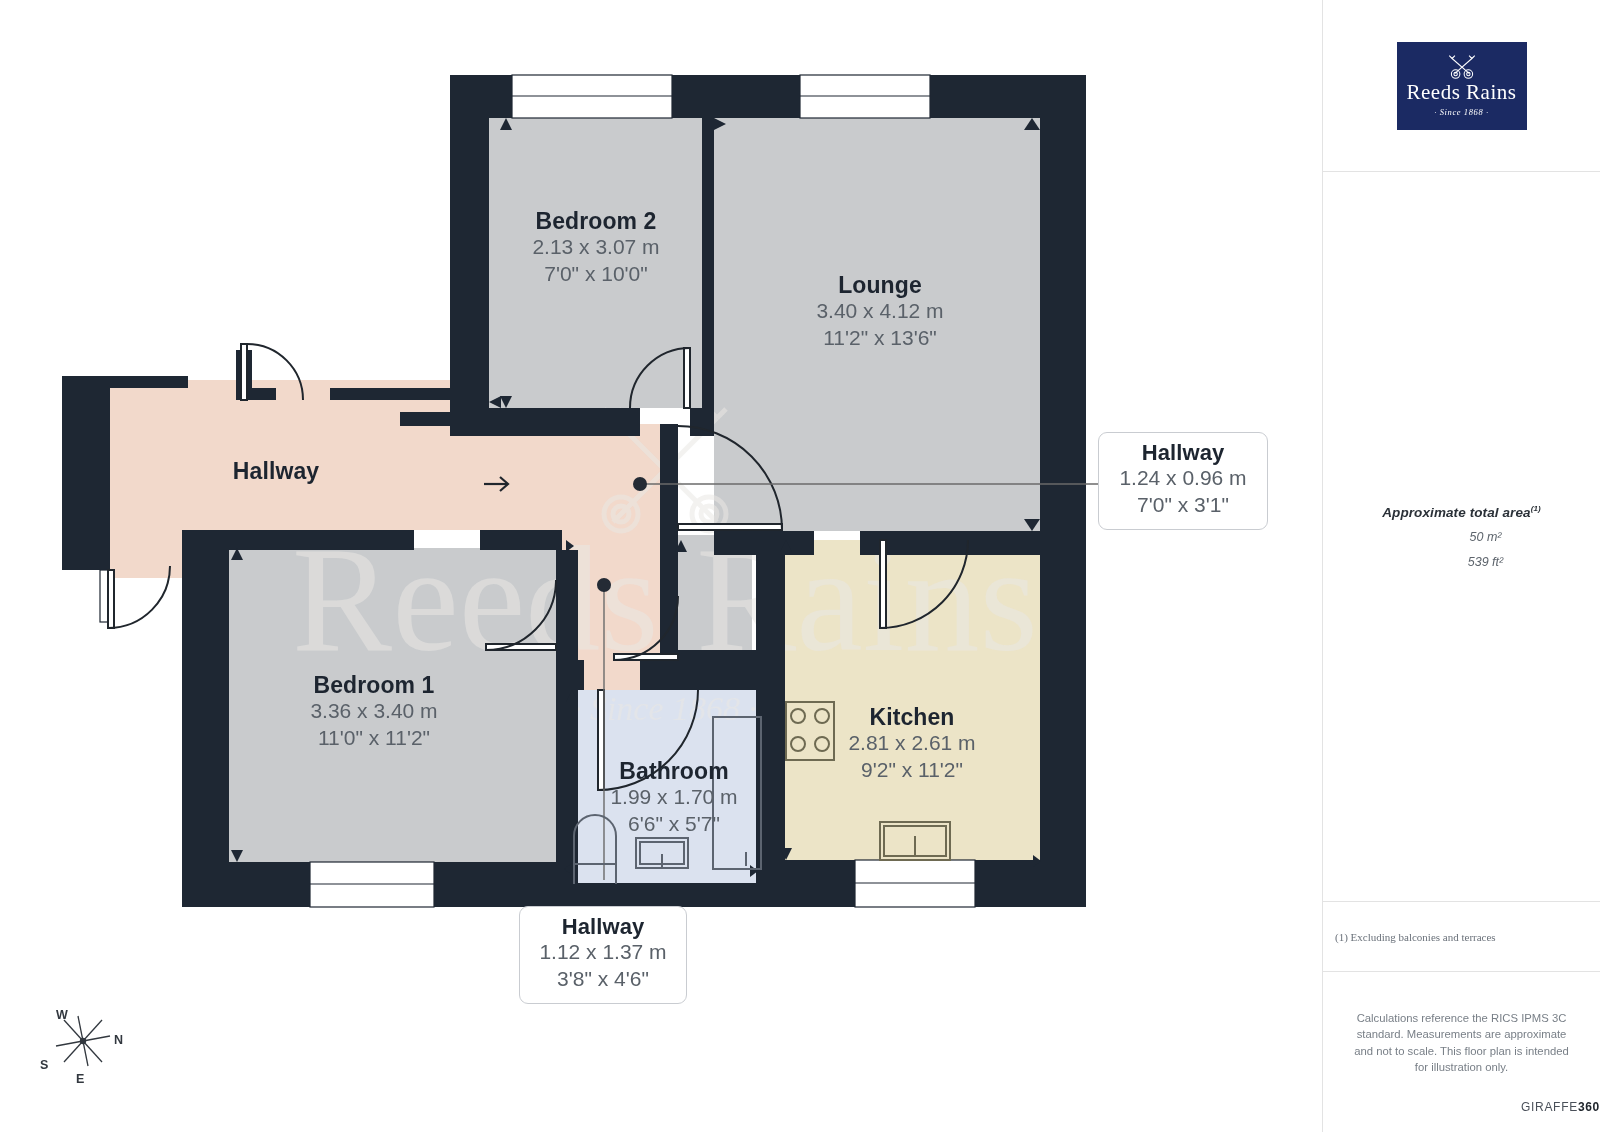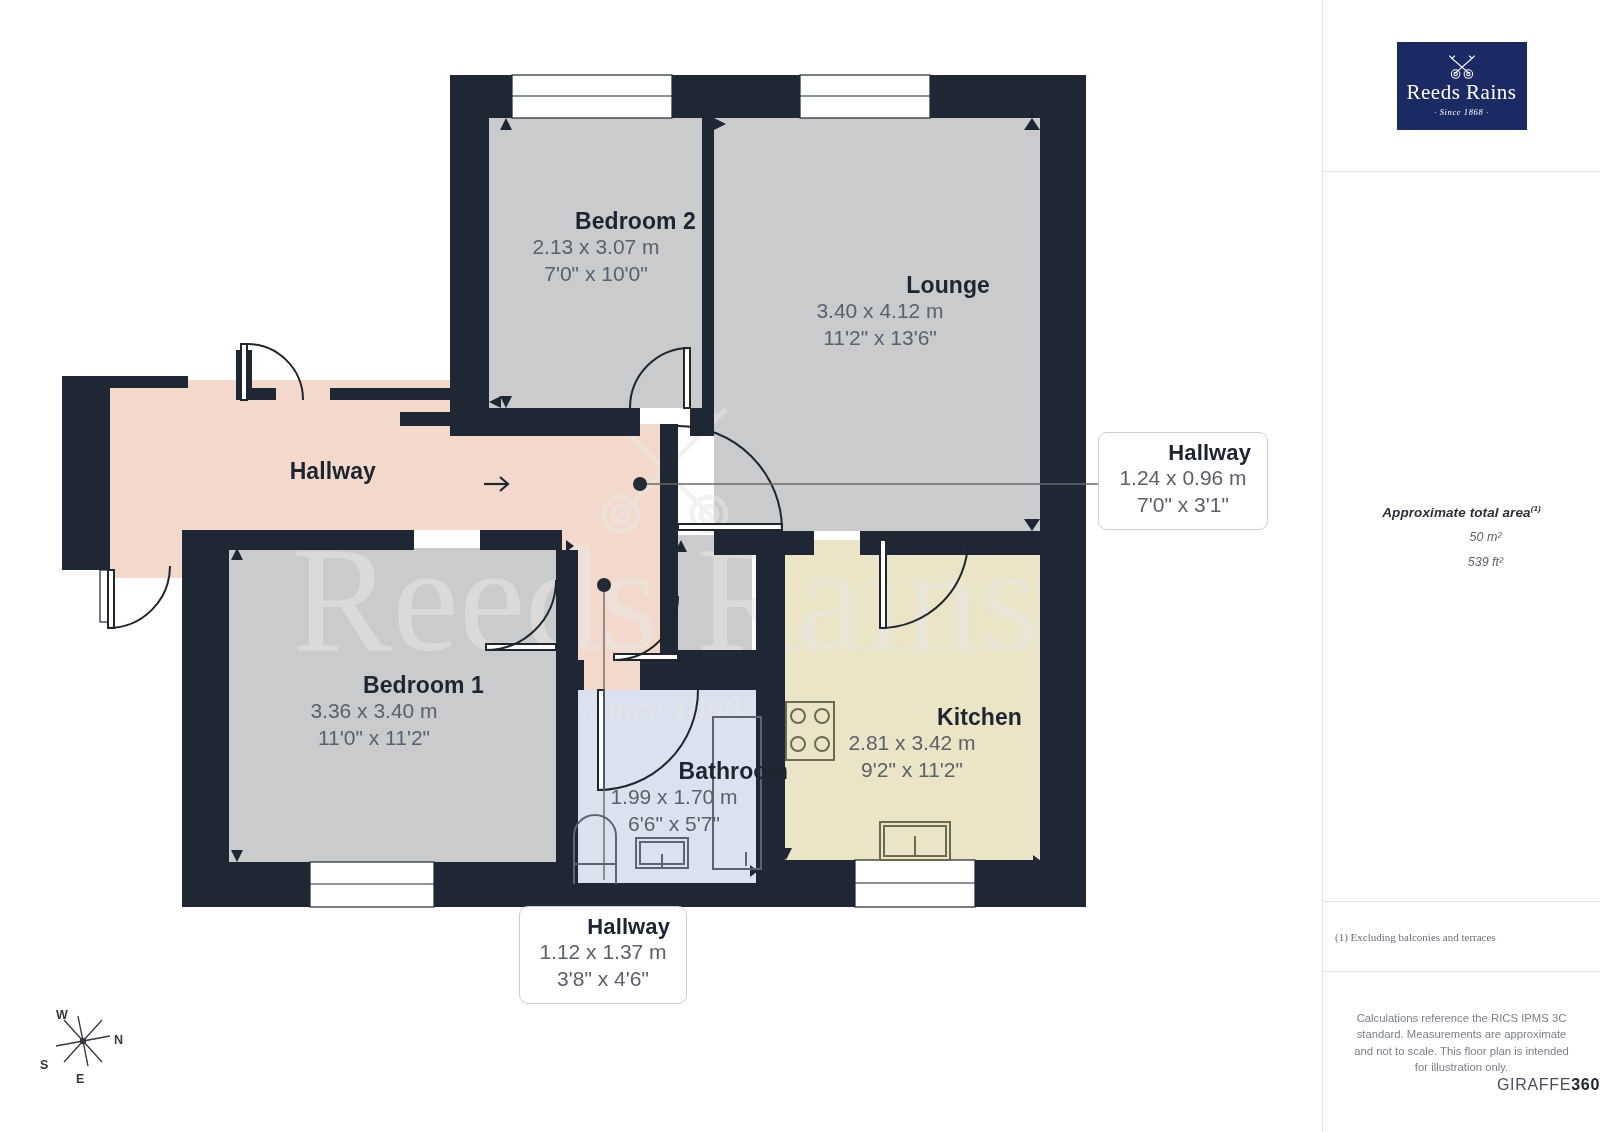--- a/index.html
+++ b/index.html
@@ -39,31 +39,31 @@
   .area-title sup { font-size: 8px; vertical-align: super; font-weight: bold; }
   .area-val { font-size: 12.5px; color: #5d646c; margin-top: 11px; padding-left: 48px; }
 
   #note-sec { height: 70px; display: flex; align-items: center; justify-content: flex-start; font-family: Liberation Serif, serif; }
   .note-txt { font-size: 11px; color: #6a717a; text-align: center; padding: 0 12px; }
 
   #disc-sec { height: 160px; display: flex; flex-direction: column;
               align-items: flex-end; justify-content: flex-start; padding-top: 38px; }
   .disc-txt { font-size: 11.3px; color: #787f87; text-align: center;
               line-height: 1.45; padding: 0 24px; }
-  .brand-txt { font-size: 16px; color: #4a5059; letter-spacing: .7px; }
+  .brand-txt { font-size: 12px; color: #4a5059; letter-spacing: .7px; margin-top: 24px; }
   .brand-txt b { color: #20262d; font-weight: bold; }
 
   
   #plan { position: absolute; left: 0; top: 0; width: 1322px; height: 1132px; }
   #plan svg { position: absolute; left: 0; top: 0; }
 
   
   .rlabel { position: absolute; text-align: center; pointer-events: none; }
   .rname { font-size: 23px; font-weight: bold; color: #1d2530; letter-spacing: .1px;
-           white-space: nowrap; line-height: 1.15; text-align: right; }
+           white-space: nowrap; line-height: 1.15; }
   .rdim  { font-size: 21px; color: #5a6169; white-space: nowrap; line-height: 1.28; }
 
   
   .callout {
     position: absolute; background: #fff; border: 1.4px solid #c9ccd1;
     border-radius: 9px; padding: 7px 16px 10px; text-align: center;
   }
   .callout .rname { font-size: 22px; }
   .callout .rdim  { font-size: 21px; }
 
@@ -311,21 +311,21 @@
     </div>
 
     <div class="rlabel" style="left:560px; top:758px; width:228px;">
       <div class="rname">Bathroom</div>
       <div class="rdim">1.99 x 1.70 m</div>
       <div class="rdim">6'6" x 5'7"</div>
     </div>
 
     <div class="rlabel" style="left:802px; top:704px; width:220px;">
       <div class="rname">Kitchen</div>
-      <div class="rdim">2.81 x 3.42 m</div>
+      <div class="rdim">2.81 x 2.61 m</div>
       <div class="rdim">9'2" x 11'2"</div>
     </div>
 
     <div class="callout" style="left:1098px; top:432px; width:170px;">
       <div class="rname">Hallway</div>
       <div class="rdim">1.24 x 0.96 m</div>
       <div class="rdim">7'0" x 3'1"</div>
     </div>
 
     <div class="callout" style="left:519px; top:906px; width:168px;">

